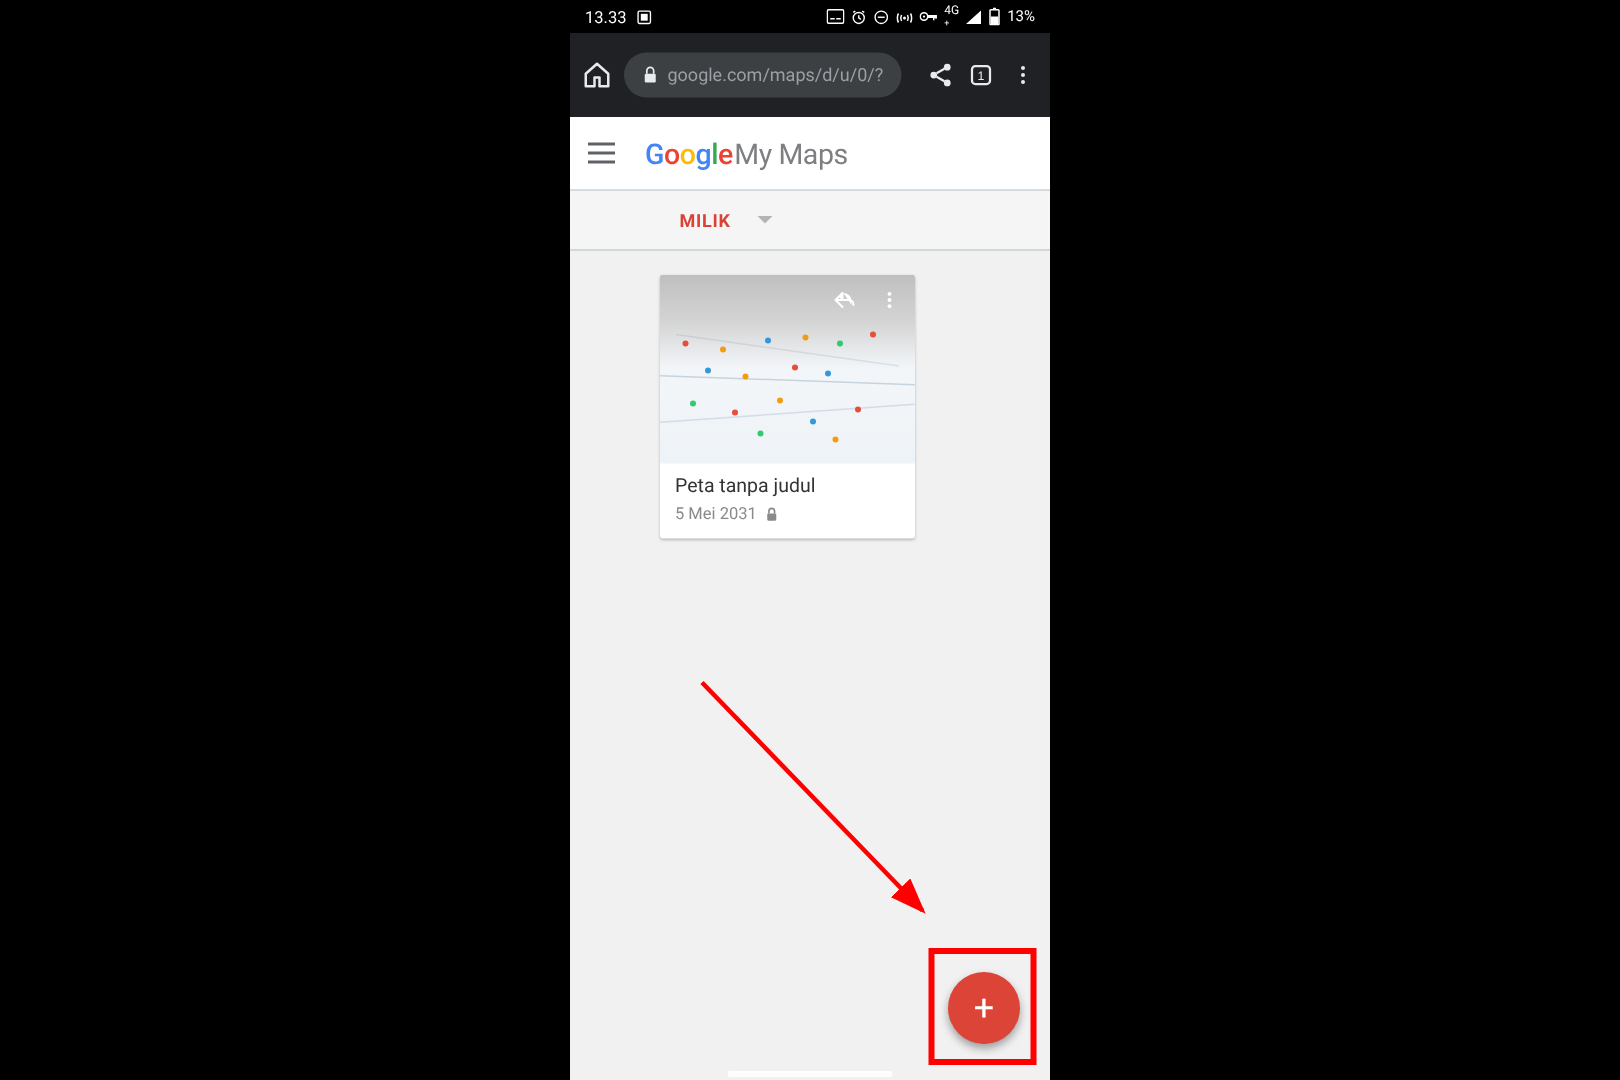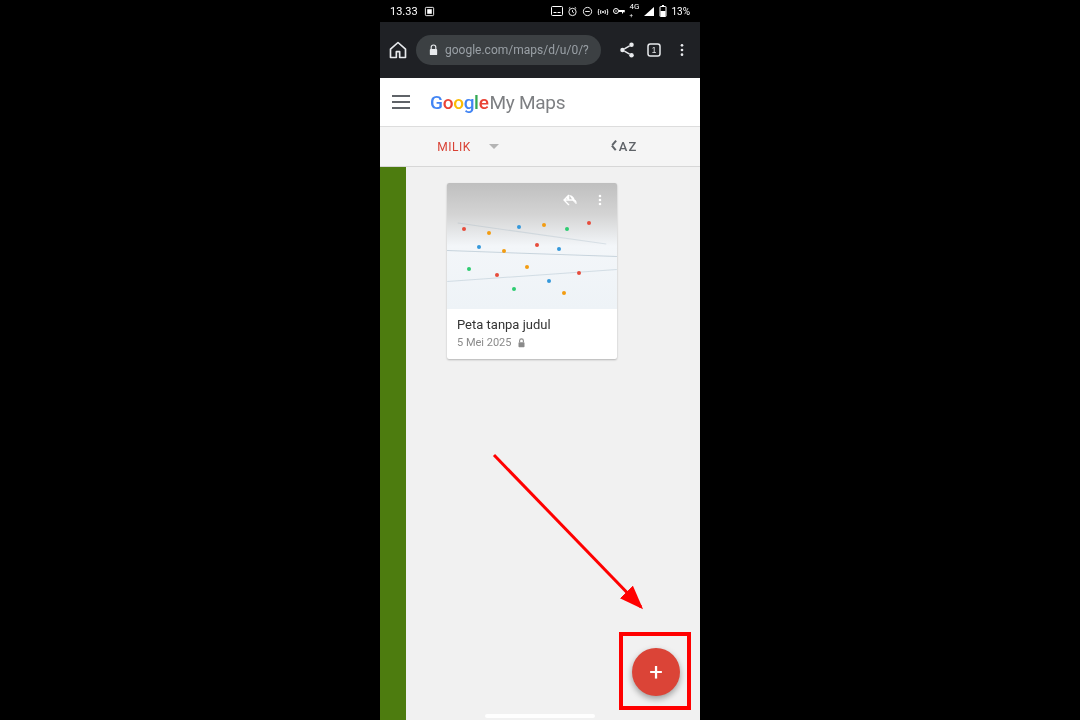--- a/index.html
+++ b/index.html
@@ -10,21 +10,21 @@
     font-family: Roboto, Arial, sans-serif;
     overflow: hidden;
     position: relative;
   }
   .phone {
     position: absolute;
     left: 380px;
     top: 0;
     width: 320px;
     height: 720px;
-    background: #4d7c0f;
+    background: #0c4a6e;
     display: flex;
     flex-direction: column;
   }
   
   .statusbar {
     height: 22px;
     background: #000;
     color: #fff;
     font-size: 11px;
     display: flex;
@@ -86,33 +86,34 @@
   .filterbar {
     height: 40px;
     background:#f5f5f5;
     border-bottom:1px solid #d7d7d7;
     display:flex;
     align-items:stretch;
   }
   .filterbar .ownbtn{
     flex:0 0 55%;
     display:flex; align-items:center; justify-content:center; gap:18px;
-    color:#d94235; font-size:12px; font-weight:400; letter-spacing:0.5px;
+    color:#d94235; font-size:12px; font-weight:700; letter-spacing:0.5px;
     cursor:pointer;
+    margin-left:16px;
   }
   .filterbar .ownbtn .tri{ width:0;height:0;border-left:5px solid transparent;border-right:5px solid transparent;border-top:5px solid #b4b4b4;}
   .filterbar .sortbtn{
     flex:1; display:flex; align-items:center; justify-content:center;
     color:#5f6368; cursor:pointer; position:relative;
   }
   .filterbar .sortbtn .az{ font-size:13px; font-weight:500; letter-spacing:1px; position:relative;}
   .filterbar .sortbtn .az::before{ content:""; position:absolute; left:-8px; top:3px; width:6px; height:1.5px; background:#5f6368; transform:rotate(-50deg);}
   .filterbar .sortbtn .az::after{ content:""; position:absolute; left:-8px; top:8px; width:6px; height:1.5px; background:#5f6368; transform:rotate(50deg);}
   
-  .content{ flex:1; background:#f1f1f1; position:relative; padding:16px 0 0 41px;margin-left:26px;}
+  .content{ flex:1; background:#f1f1f1; position:relative; padding:16px 0 0 60px;}
   .mapcard{
     width:170px; background:#fff; border-radius:2px; box-shadow:0 1px 2px rgba(0,0,0,.25);
     overflow:hidden;
   }
   .thumb{ position:relative; height:126px; background:linear-gradient(#bfbfbf 0%, #d4d4d4 25%, #f3f6f9 50%, #eef3f7 100%);}
   .thumb .overlay-actions{ position:absolute; top:6px; right:6px; display:flex; gap:8px; }
   .thumb .overlay-actions .btn{ width:22px;height:22px; display:flex;align-items:center;justify-content:center; color:#fff; cursor:pointer;}
   .thumb .pins{ position:absolute; inset:0; }
   .pin{ position:absolute; width:4px;height:4px; border-radius:50%; }
   .road{ position:absolute; height:1px; background:rgba(120,150,170,.35);}
@@ -259,23 +260,20 @@
         <span class="g5">l</span>
         <span class="g6">e</span>
         <span class="mm">My Maps</span>
     </div>
   </div>
 
   <div class="filterbar">
     <div class="ownbtn">
       <span>MILIK</span>
       <span class="tri"></span>
-    </div>
-    <div class="sortbtn">
-      <span class="az">AZ</span>
     </div>
   </div>
 
   <div class="content">
     <div class="mapcard">
       <div class="thumb">
         <div class="pins">
           <div class="road" style="top:70px;left:0;width:170px;transform:rotate(2deg);"></div>
           <div class="road" style="top:92px;left:0;width:170px;transform:rotate(-4deg);height:1px;background:rgba(120,150,170,.25);"></div>
           <div class="road" style="top:50px;left:10px;width:150px;transform:rotate(8deg);background:rgba(120,150,170,.2);"></div>
@@ -310,21 +308,21 @@
                 <circle cx="12" cy="5" r="2.2" fill="#fff"></circle>
                 <circle cx="12" cy="12" r="2.2" fill="#fff"></circle>
                 <circle cx="12" cy="19" r="2.2" fill="#fff"></circle>
               </svg>
           </div>
         </div>
       </div>
       <div class="cardfoot">
         <div class="title">Peta tanpa judul</div>
         <div class="meta">
-          <span>5 Mei 2025</span>
+          <span>5 Mei 2031</span>
           <span class="ic">
               <svg width="9" height="10" viewBox="0 0 24 26">
                 <rect x="4" y="11" width="16" height="13" rx="2" fill="#8a8a8a"></rect>
                 <path d="M7 11 V7 a5 5 0 0 1 10 0 V11" fill="none" stroke="#8a8a8a" stroke-width="3"></path>
               </svg>
             </span>
         </div>
       </div>
     </div>
 

